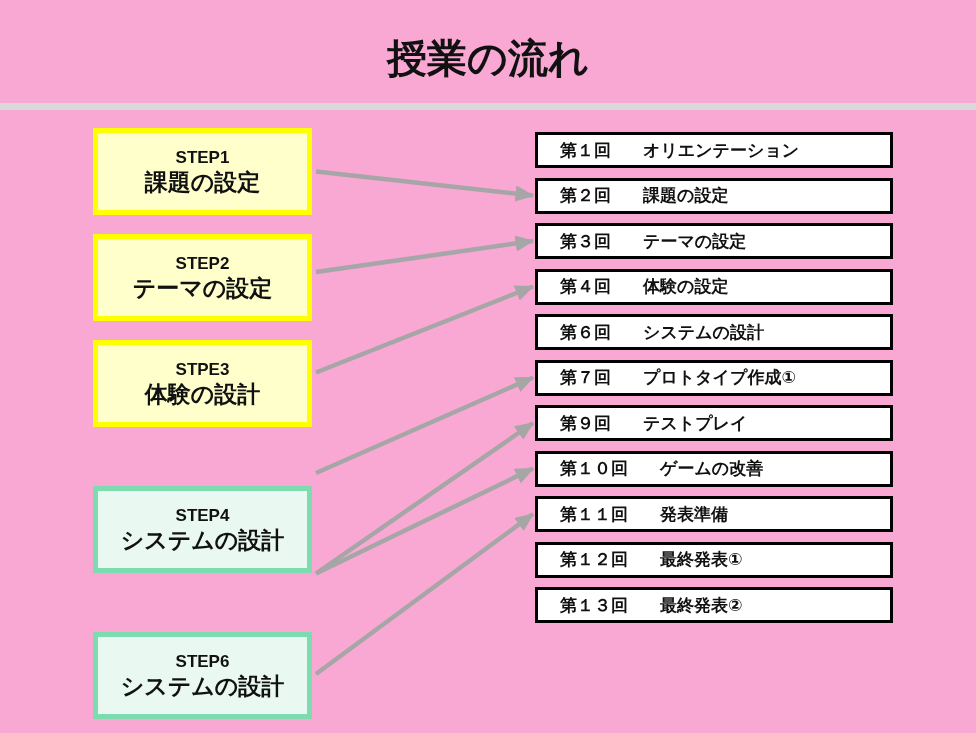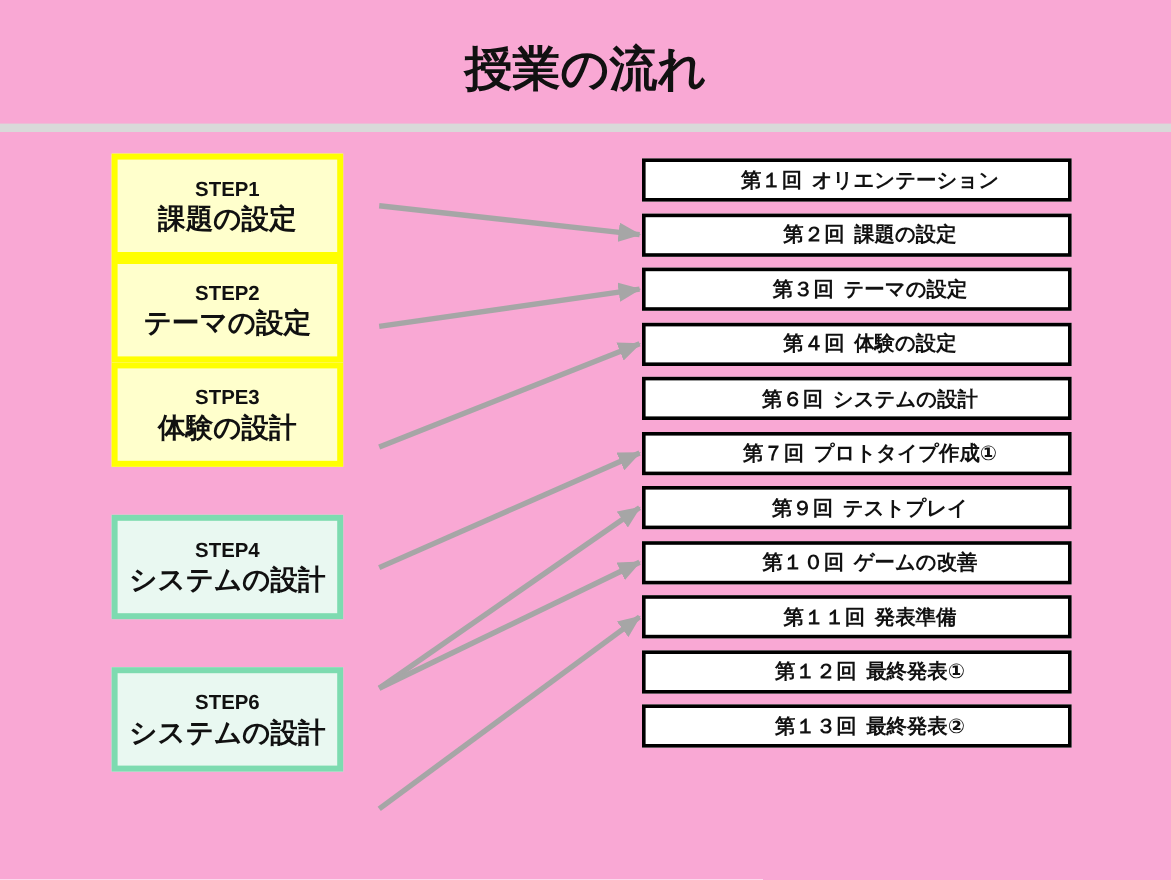--- a/index.html
+++ b/index.html
@@ -28,24 +28,24 @@
     top: 103px;
     left: 0;
     width: 976px;
     height: 7px;
     background: var(--divider, #D9D9D9);
   }
   .steps {
     position: absolute;
     left: 93px;
     top: 128px;
-    width: 193px;
+    width: 219px;
     display: flex;
     flex-direction: column;
-    gap: 0;
+    gap: 19px;
   }
   .step {
     height: 87px;
     border: 5px solid #cccccc;
     display: flex;
     flex-direction: column;
     align-items: center;
     justify-content: center;
     text-align: center;
   }
@@ -80,26 +80,25 @@
     flex-direction: column;
     gap: 9.5px;
   }
   .session {
     height: 36px;
     border: 3px solid var(--session-border, #000000);
     background: #ffffff;
     display: flex;
     align-items: center;
     padding-left: 22px;
-    gap: 8px;
+    gap: 32px;
     font-size: 17px;
     font-weight: bold;
     color: #111111;
     white-space: nowrap;
-    justify-content: center;
   }
   #arrows {
     position: absolute;
     left: 0;
     top: 0;
     width: 976px;
     height: 733px;
     pointer-events: none;
   }
 </style>

